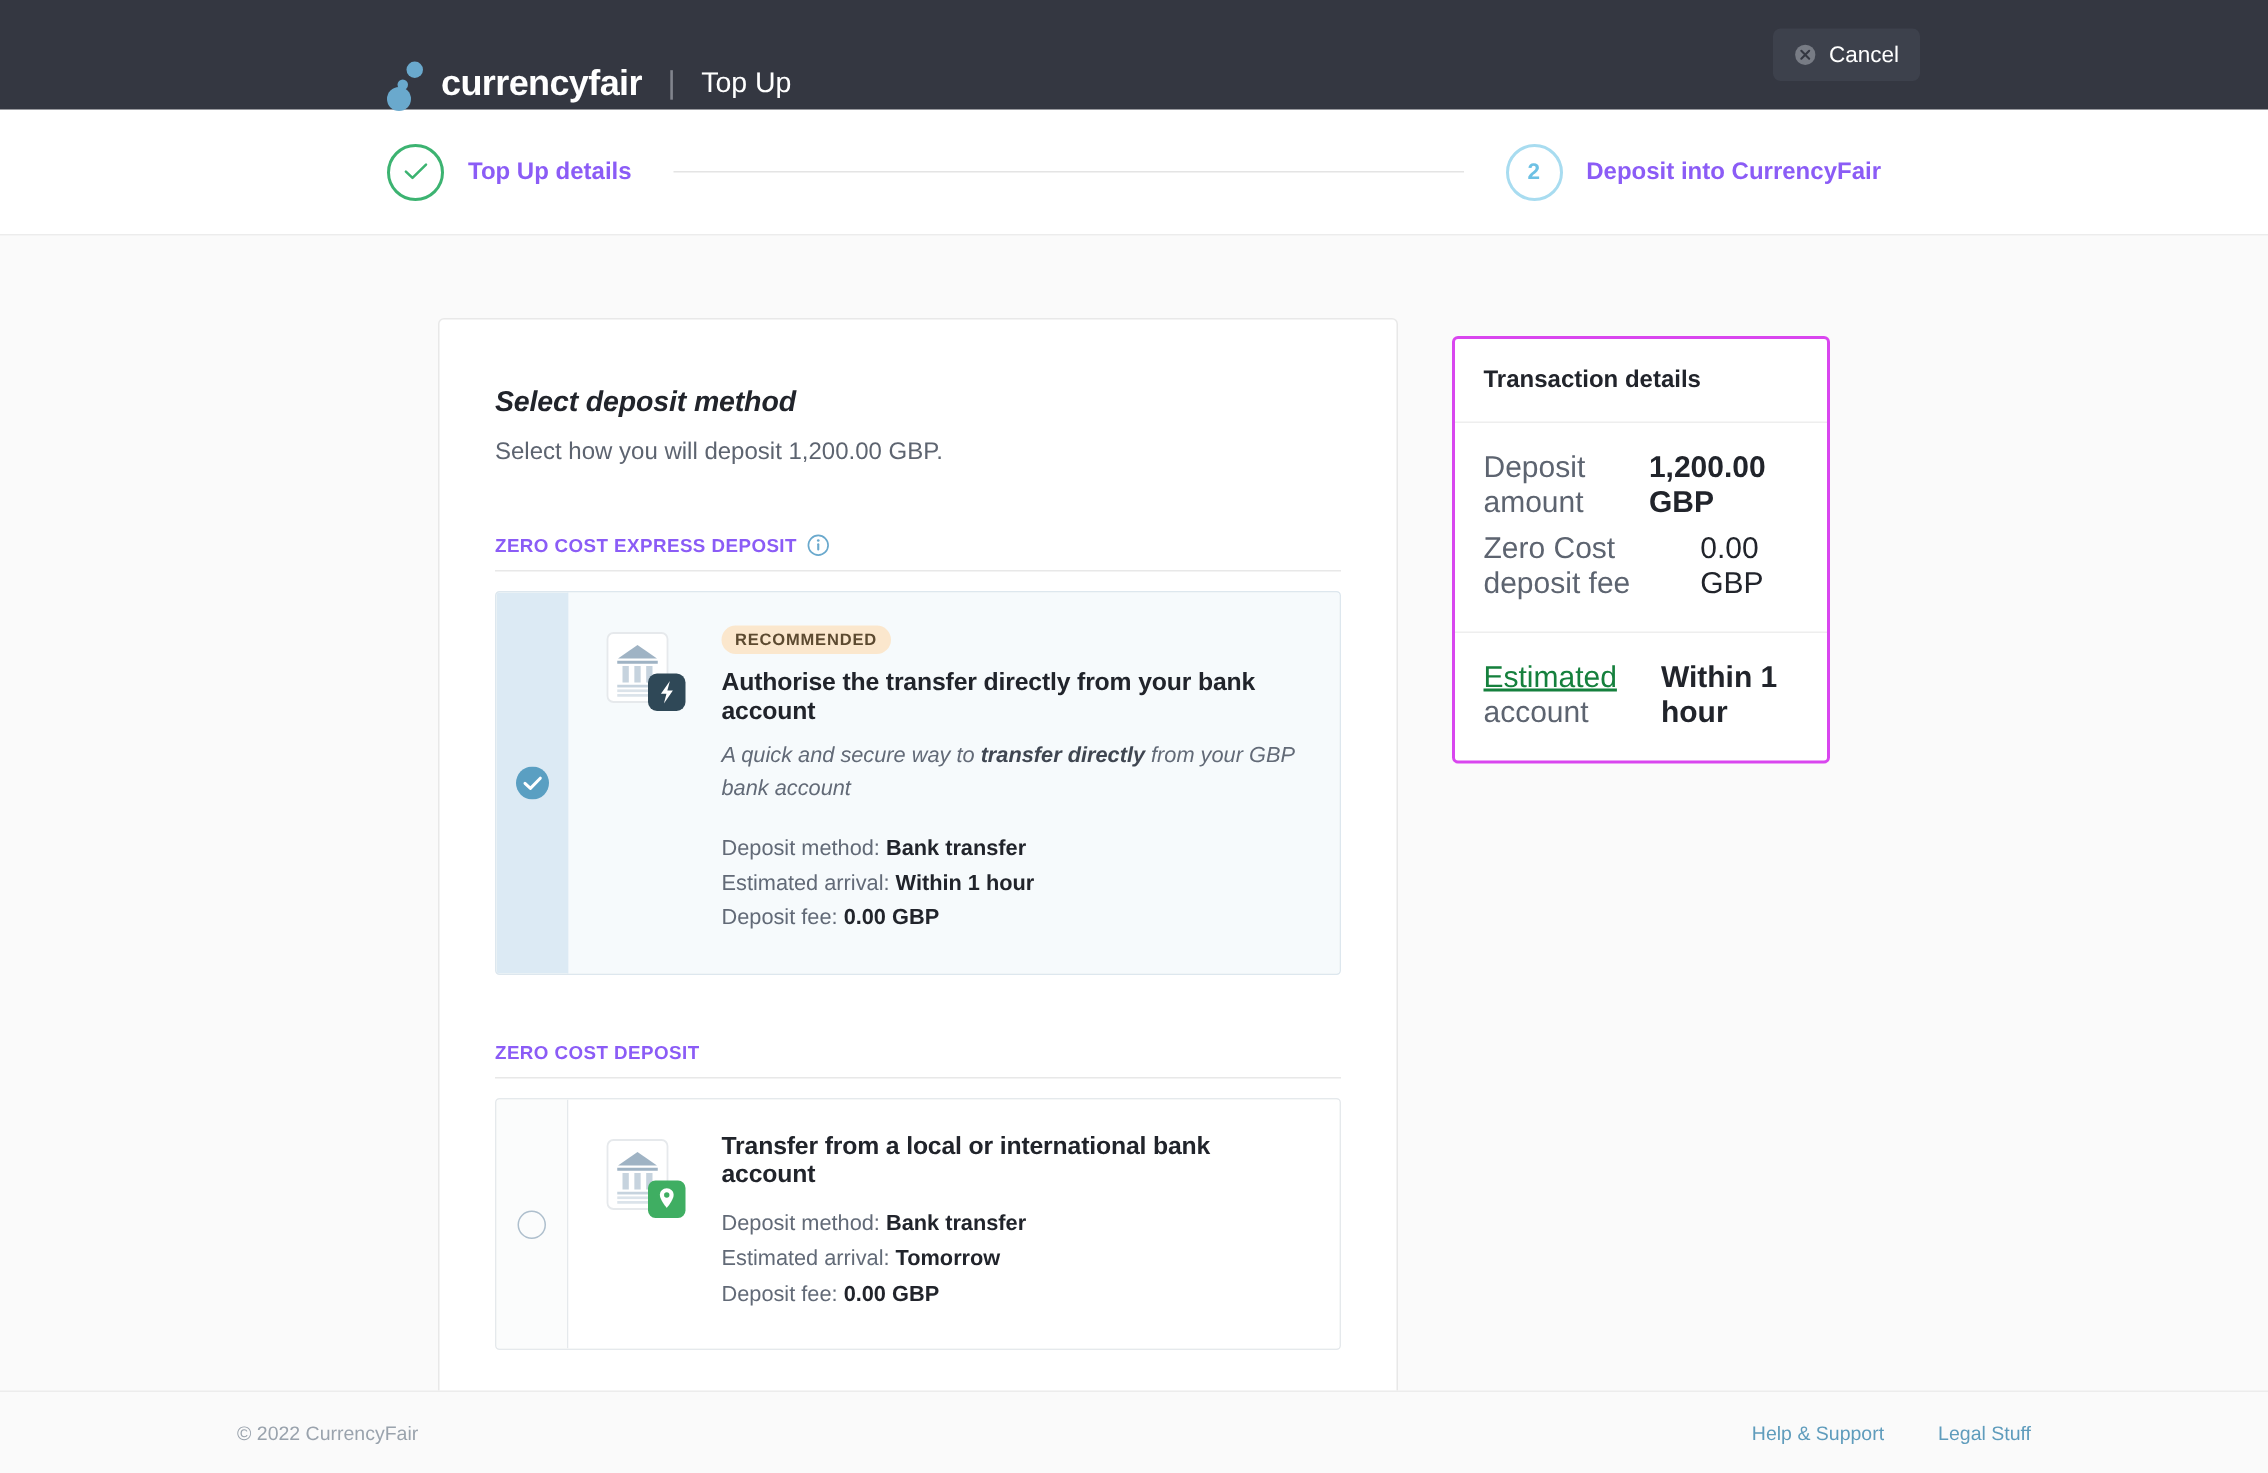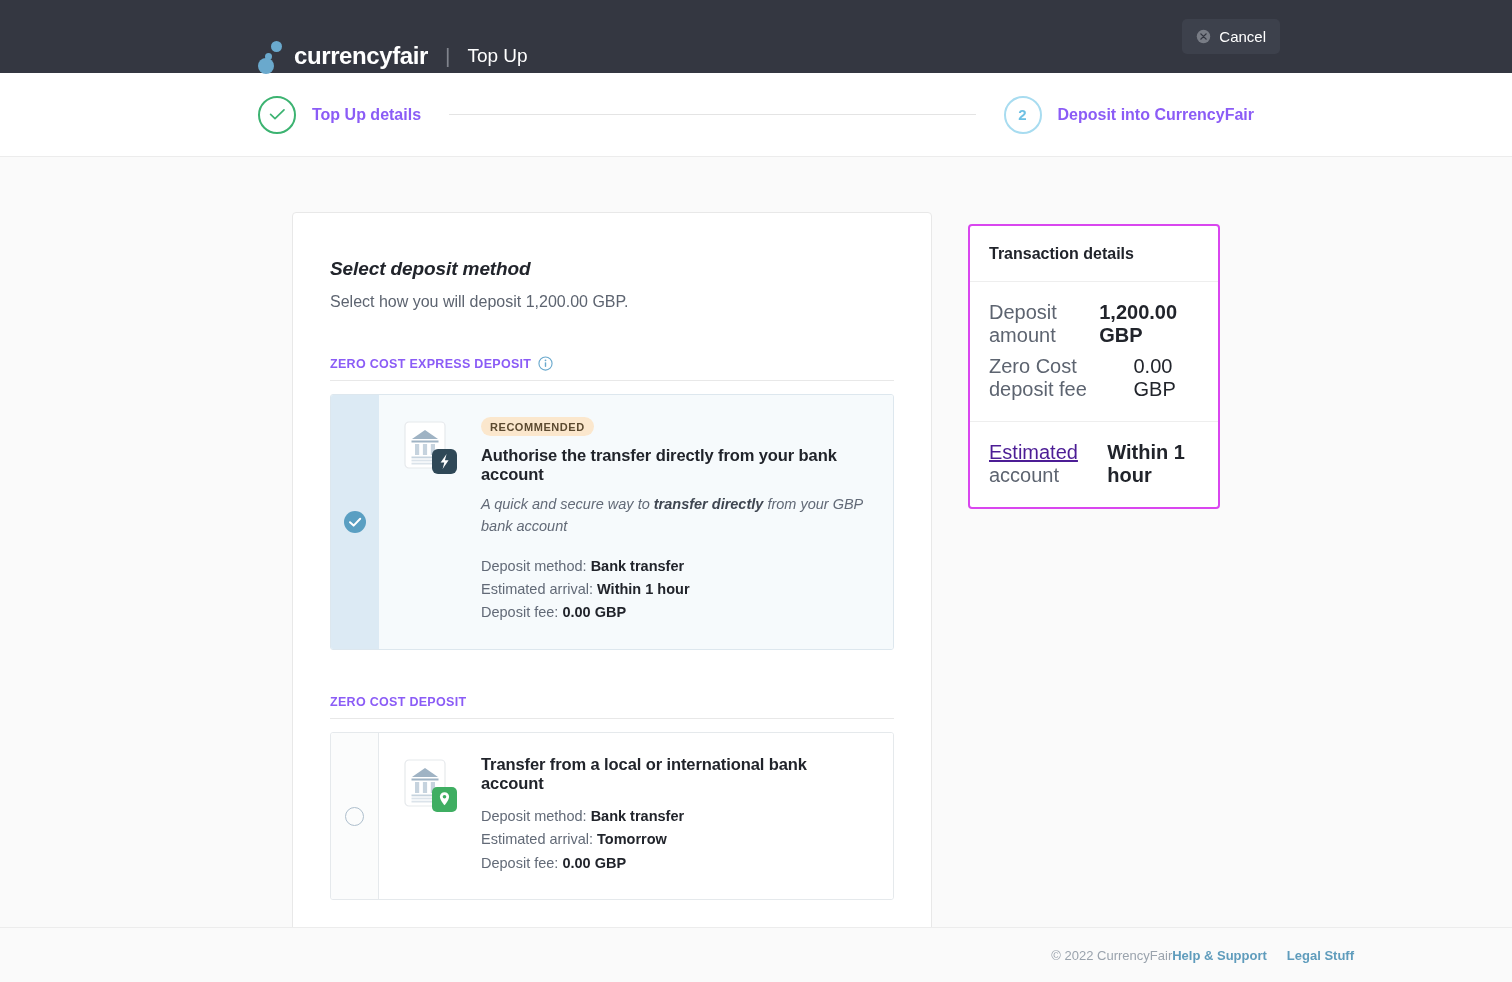--- a/index.html
+++ b/index.html
@@ -325,40 +325,40 @@
     display: flex;
     justify-content: space-between;
     align-items: baseline;
     font-size: 20px;
     padding: 4px 0;
   }
   .side-row .k { color: #5d6470; }
   .side-row .v { color: #21242b; }
   .side-row .v.strong { font-weight: 700; }
   .side-row .k .link {
-    color: #4c1d95;
+    color: #15803d;
     text-decoration: underline;
     cursor: pointer;
   }
 
   
   .footer {
     position: absolute;
     left: 0; right: 0;
     bottom: 0;
     height: 55px;
     border-top: 1px solid #ececec;
     display: flex;
     align-items: center;
     padding: 0 158px;
-    justify-content: flex-end;
+    justify-content: space-between;
     background: #fafafa;
   }
   .footer .copy { font-size: 13px; color: #9aa3ad; }
-  .footer .links { display: flex; gap: 20px; font-weight: bold; }
+  .footer .links { display: flex; gap: 36px; }
   .footer .links a {
     font-size: 13px;
     color: #5f9cbc;
     text-decoration: none;
     cursor: pointer;
   }
 </style>
 </head>
 <body>
 

